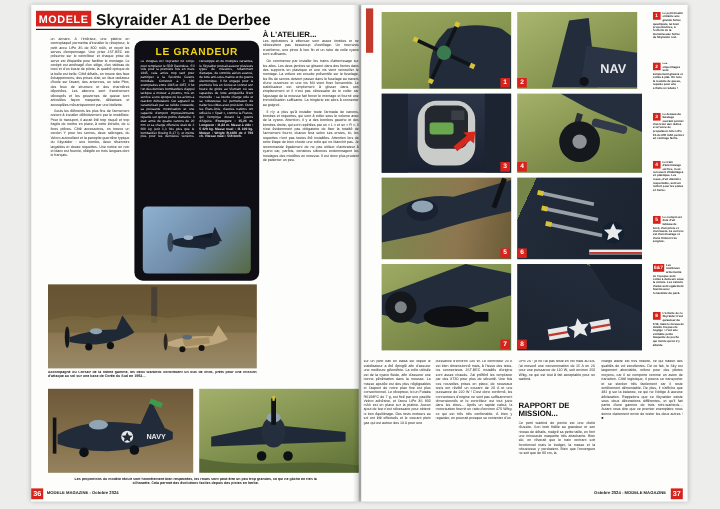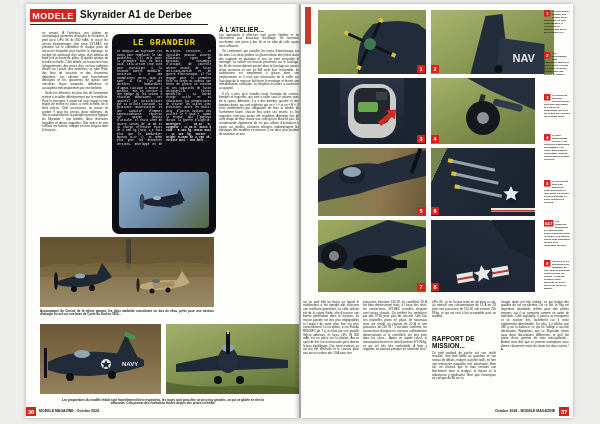--- a/index.html
+++ b/index.html
@@ -25,31 +25,31 @@
   h1,h2,h3{margin:0;padding:0;}
 </style>
 </head>
 <body>
 
 <div class="abs page" style="left:26px;top:4px;width:273px;height:414px;">
 
   <div class="abs redbox" style="left:4px;top:5px;width:46px;height:13px;font-size:9px;letter-spacing:.5px;">
       <span>MODELE</span>
     </div>
-  <h1 class="abs" style="left:54px;top:5px;font-size:10px;font-weight:bold;color:#111;">Skyraider A1 de Derbee</h1>
+  <h1 class="abs" style="left:54px;top:5px;font-size:13px;font-weight:bold;color:#111;">Skyraider A1 de Derbee</h1>
   <div class="abs" style="left:4px;top:20px;width:178px;height:1px;background:#222;"></div>
 
   <div class="abs tw" style="left:16px;top:27px;width:66px;height:202px;">
     <div class="t">
       <p>un aimant. À l'intérieur, une platine en contreplaqué permettra d'installer le récepteur, le petit accu LiPo 3S de 800 mAh, et reçoit les servos d'empennage. Une prise JST-BEC est présente sur le contrôleur et chaque prise de servo est étiquetée pour faciliter le montage. Le cockpit est aménagé d'un siège, d'un tableau de bord et d'un buste de pilote, la qualité optique de la bulle est belle. Côté détails, on trouve des faux échappements, des prises d'air, un faux radiateur d'huile sur l'avant, des antennes, un tube Pitot, des feux de structure et des charnières déportées. Les ailerons sont franchement découpés et les gouvernes de queue sont articulées façon maquette, débattues et accouplées mécaniquement par une biellette.</p>
       <p>Seuls les éléments les plus fins de l'armement restent à installer définitivement par le modéliste. Pour le transport, il aurait été trop risqué et trop fragile de mettre en place, à cette échelle, de si fines pièces. Côté accessoires, on trouve un cordon Y pour les servos, deux rallonges, du Velcro autocollant et la panoplie guerrière typique du Skyraider : une bombe, deux réservoirs largables et douze roquettes. Une notice en noir et blanc est fournie, rédigée en trois langues dont le français.</p>
     </div>
   </div>
 
-  <div class="abs" style="left:86px;top:30px;width:104px;height:200px;background:#0e0e14;border-radius:7px;font-family:Liberation Mono, monospace;">
+  <div class="abs" style="left:86px;top:30px;width:104px;height:200px;background:#0e0e14;border-radius:7px;">
     <h2 style="text-align:center;color:#f2d50a;font-size:8.5px;font-weight:bold;letter-spacing:.6px;margin-top:4px;">LE GRANDEUR</h2>
     <div class="tw" style="position:absolute;left:5px;top:16px;width:94px;height:118px;">
       <div class="t white" style="font-size:5.4px;">
         <div class="cols2">
           <span>Le Douglas AD Skyraider fut conçu pour remplacer le SBD Dauntless. S'il vole pour la première fois en mars 1945, cela arrive trop tard pour participer à la Seconde Guerre mondiale. Construit à 3 180 exemplaires entre 1945 et 1957, il fut l'un des derniers bombardiers d'appui tactique à moteur à pistons, mis en service à une époque où les avions à réaction débutaient. Cet appareil se caractérisait par sa cellule costaude, sa puissante motorisation et une capacité d'emport impressionnante répartie sur quinze points d'attache. Il était armé de quatre canons de 20 mm et sa charge offensive était de 3 600 kg (soit 1,3 fois plus que le bombardier Boeing B-17 !), et même plus pour les dernières versions. Développé en de multiples variantes, le Skyraider pouvait assurer plusieurs types de missions, notamment d'attaque, de contrôle aérien avancé, de lutte anti-sous-marine et de guerre électronique. Il fut engagé pour la première fois en Corée et connut son heure de gloire au Vietnam où ses capacités de lutte antiguérilla firent merveille : sa lourde charge utile et sa robustesse lui permettaient de traiter les cibles avec précision. Outre les États-Unis, d'autres nations ont utilisé le « Spad », comme la France, qui l'employa durant la guerre d'Algérie.</span>
           <strong>Envergure : 15,24 m. Longueur : 11,63 m. Masse à vide : 5 429 kg. Masse maxi : 11 320 kg. Moteur : Wright R-3350 de 2 700 ch. Vitesse maxi : 518 km/h.</strong>
         </div>
       </div>
     </div>
 
@@ -164,21 +164,21 @@
             <rect x="50" y="6" width="4" height="4" fill="#d8c23a"></rect>
           </g>
         <g transform="rotate(295 52 34)">
             <rect x="50.5" y="8" width="3" height="26" fill="#101318"></rect>
             <rect x="50" y="6" width="4" height="4" fill="#d8c23a"></rect>
           </g>
       </g>
       <circle cx="52" cy="34" r="6" fill="#3a7a4e"></circle>
     </svg>
   </div>
-  <div class="abs photo" style="left:130px;top:6px;width:123px;height:64px;background:linear-gradient(150deg,#aab670 0%,#84934e 65%,#6d7d40 100%);">
+  <div class="abs photo" style="left:130px;top:6px;width:100px;height:64px;background:linear-gradient(150deg,#aab670 0%,#84934e 65%,#6d7d40 100%);">
     <svg viewBox="0 0 104 64">
       <path d="M30,64 L45,6 L62,4 L66,40 L70,64 Z" fill="#232c3a"></path>
       <path d="M60,28 L104,34 L104,64 L55,64 Z" fill="#2a3444"></path>
       <text x="72" y="52" font-size="11" font-weight="bold" fill="#e8e9ea">NAV</text>
       <circle cx="58" cy="59" r="4" fill="#101216"></circle>
     </svg>
   </div>
   <div class="abs photo" style="left:17px;top:74px;width:108px;height:66px;background:linear-gradient(180deg,#2b3547 0%,#1a2130 100%);">
     <svg viewBox="0 0 108 66">
       <rect x="0" y="0" width="22" height="66" fill="#1d2431"></rect>

